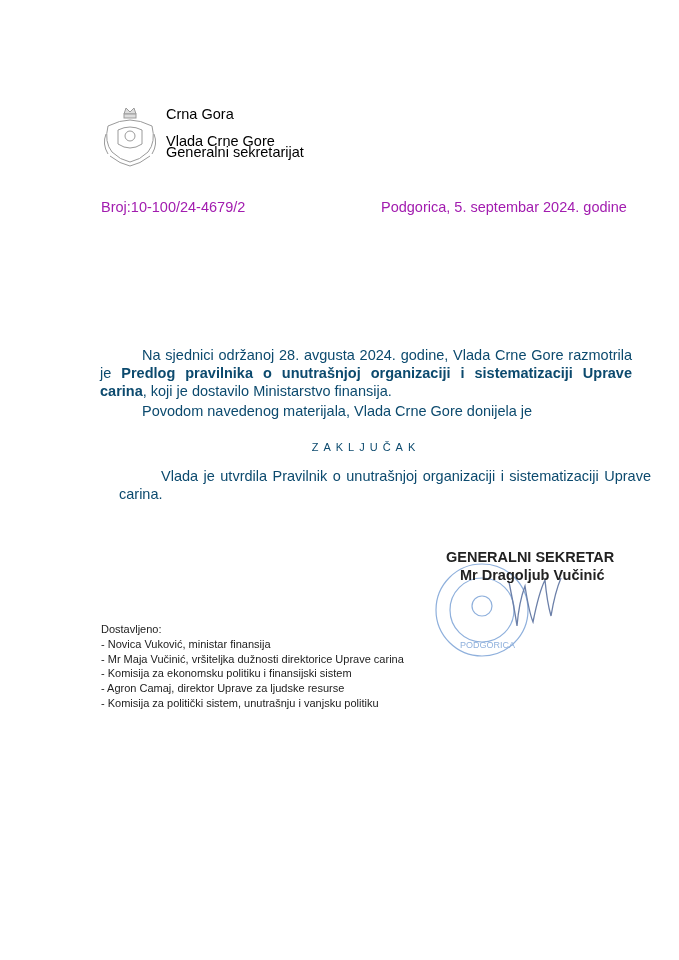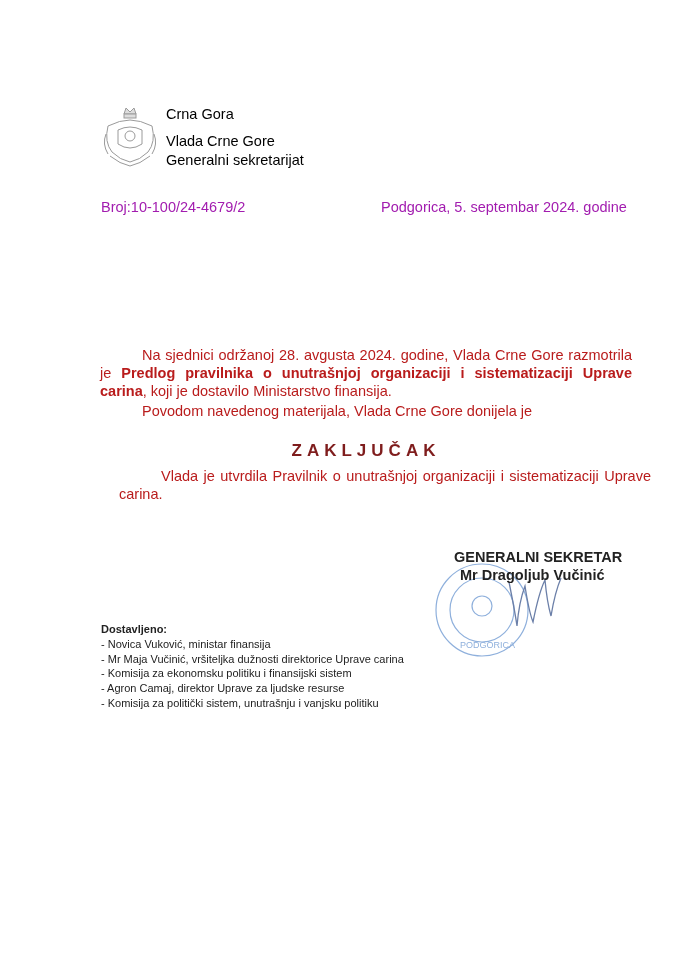--- a/index.html
+++ b/index.html
@@ -3,37 +3,37 @@
 <meta charset="utf-8">
 <style>
   html, body { margin:0; padding:0; }
   body { width:679px; height:960px; background:#ffffff; position:relative; overflow:hidden;
          font-family:"Liberation Sans", sans-serif; color:#1a1a1a; }
   .abs { position:absolute; }
   .crest { left:100px; top:104px; width:60px; height:66px; }
   .hdr { left:166px; font-size:14.5px; color:#000000; }
   .hdr1 { top:106px; }
   .hdr2 { top:133px; }
-  .hdr3 { top:152px; }
+  .hdr3 { top:144px; }
   .meta { top:199px; font-size:14.5px; color:#a21caf; }
   .broj { left:101px; }
   .date { left:381px; }
-  .para { left:100px; width:532px; font-size:14.5px; line-height:18px; text-align:justify; color:#b91c1c; }
+  .para { left:100px; width:532px; font-size:14.5px; line-height:18px; text-align:justify; color:#0c4a6e; }
   .p1 { top:346px; }
   .p1 .ind { display:inline-block; width:42px; }
   .p2 { top:402px; left:142px; width:500px; text-align:left; }
-  .title { top:441px; left:100px; width:532px; text-align:center; font-weight:bold; font-size:17px; letter-spacing:5px; color:#7f1d1d; }
+  .title { top:441px; left:100px; width:532px; text-align:center; font-weight:normal; font-size:11px; letter-spacing:5px; color:#0c4a6e; }
   .p3 { top:467px;margin-left:19px; }
   .p3 .ind { display:inline-block; width:42px; }
-  .sigtitle { left:446px; top:549px; font-weight:bold; font-size:14.5px; color:#222;margin-left:8px; }
+  .sigtitle { left:446px; top:549px; font-weight:bold; font-size:14.5px; color:#222; }
   .signame { left:460px; top:567px; font-weight:bold; font-size:14.5px; color:#222; }
   .stamp { left:432px; top:560px; width:100px; height:100px; }
   .signature { left:505px; top:572px; width:60px; height:60px; }
   .dost { left:101px; top:622px; font-size:11px; line-height:14.8px; color:#222; }
-  .dost .dh { font-weight:bold; }
+  .dost .dh { font-weight:normal; }
   b { font-weight:bold; }
 </style>
 </head>
 <body>
 
 <div class="abs crest">
   <svg width="60" height="66" viewBox="0 0 60 66" fill="none" stroke="#9a9a9a" stroke-width="1">
     <path d="M24 10 L26 4 L30 8 L34 4 L36 10 Z" fill="#ddd"></path>
     <rect x="24" y="10" width="12" height="4" fill="#ddd"></rect>
     <path d="M8 22 Q4 38 12 48 Q20 56 30 58 Q40 56 48 48 Q56 38 52 22 Q40 16 30 16 Q20 16 8 22 Z"></path>

